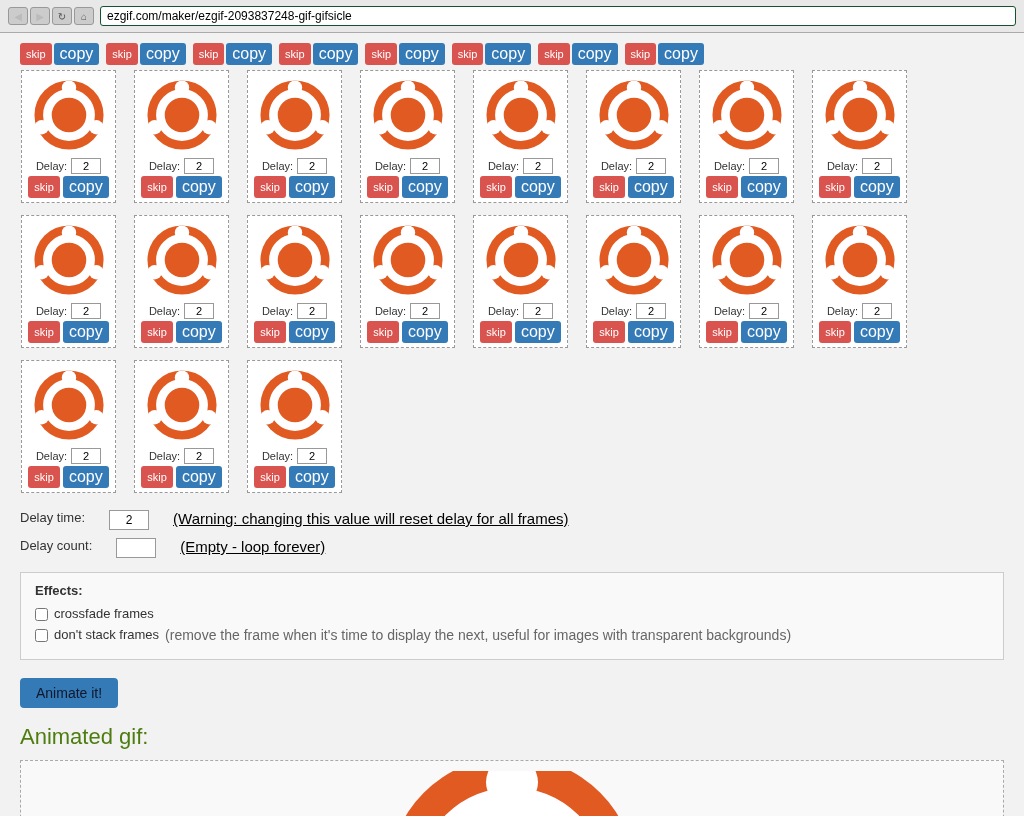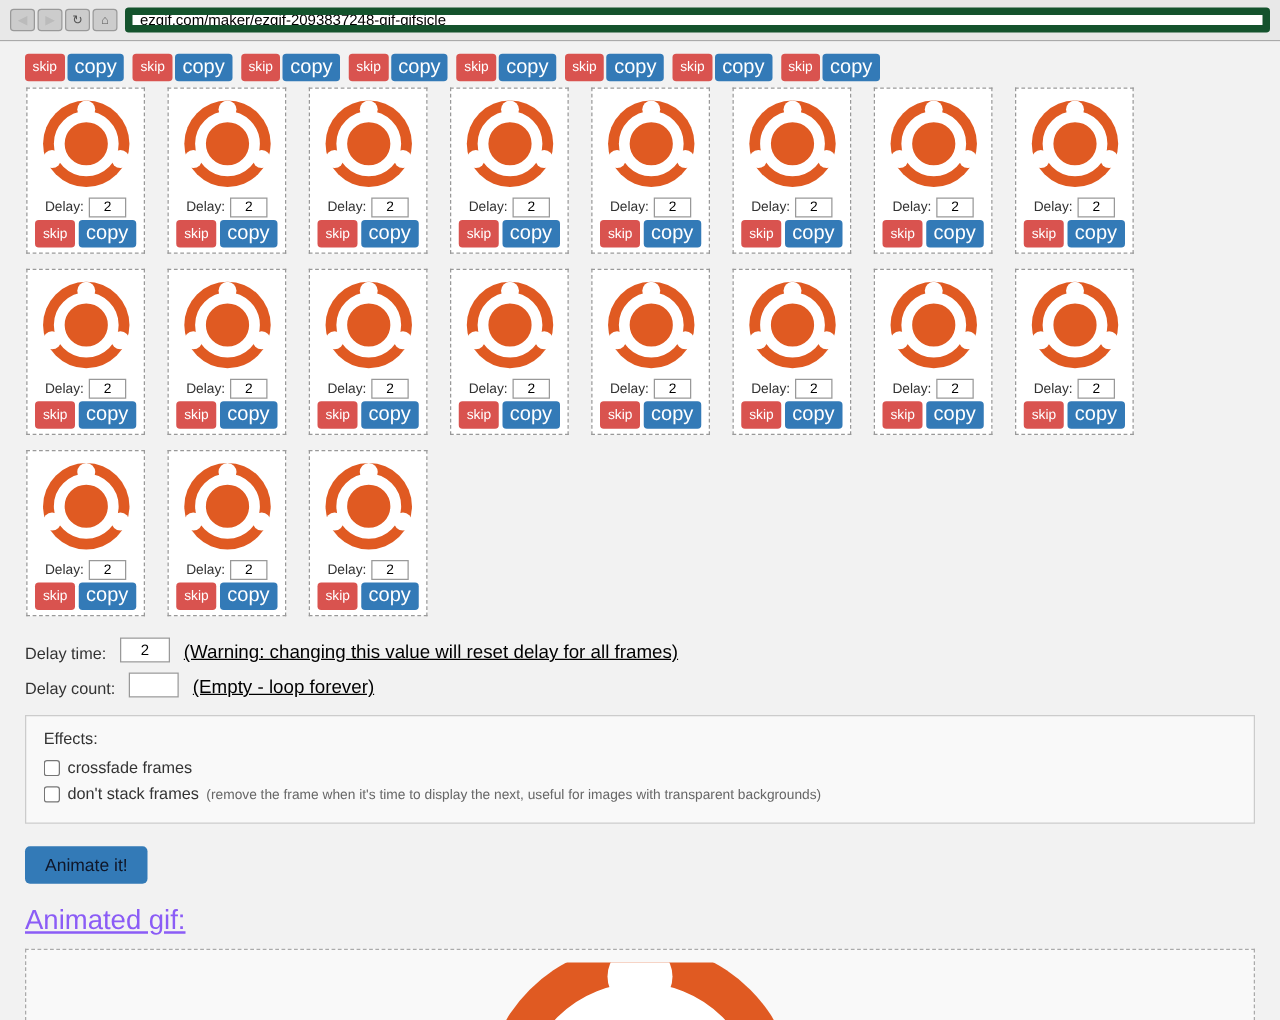--- a/index.html
+++ b/index.html
@@ -32,21 +32,21 @@
       cursor: pointer;
       display: flex;
       align-items: center;
       justify-content: center;
       color: #555;
     }
     .nav-btn.disabled { color: #bbb; }
     .address-bar {
       flex: 1;
       background: white;
-      border: 6px solid #14532d;
+      border: 1px solid #14532d;
       border-radius: 3px;
       padding: 2px 6px;
       font-size: 12px;
       height: 20px;
       line-height: 16px;
     }
 
     .page-content {
       background: #f2f2f2;
       min-height: 780px;
@@ -140,22 +140,22 @@
       gap: 2px;
       margin-right: 6px;
     }
 
     .settings-area {
       margin-top: 16px;
     }
 
     .setting-row {
       display: flex;
-      align-items: flex-end;
-      gap: 11px;
+      align-items: flex-start;
+      gap: 24px;
       margin-bottom: 8px;
     }
 
     .setting-label {
       font-size: 13px;
       color: #333;
     }
 
     .setting-input {
       width: 40px;
@@ -176,59 +176,58 @@
     .effects-box {
       border: 1px solid #ccc;
       background: #f9f9f9;
       padding: 10px 14px;
       margin-top: 14px;
       margin-bottom: 14px;
     }
 
     .effects-title {
       font-size: 13px;
-      font-weight: normal;
+      font-weight: bold;
       margin-bottom: 8px;
     }
 
     .effect-row {
       display: flex;
-      align-items: flex-end;
+      align-items: flex-start;
       gap: 6px;
       margin-bottom: 6px;
       font-size: 13px;
     }
 
     .effect-row input[type="checkbox"] {
       margin-top: 2px;
     }
 
     .effect-note {
-      font-size: 11px;
+      font-size: 14px;
       color: #666;
     }
 
     .animate-btn {
       background: #337ab7;
       color: #0f172a;
       border: none;
       border-radius: 4px;
       padding: 7px 16px;
       font-size: 14px;
       cursor: pointer;
       margin-top: 4px;
       margin-bottom: 16px;
     }
 
     .animated-gif-title {
       font-size: 22px;
       font-weight: normal;
-      color: #8b5cf6;
+      color: #4d7c0f;
       margin-bottom: 10px;
-      text-decoration: underline;
     }
 
     .gif-preview-box {
       border: 1px dashed #aaa;
       background: #f9f9f9;
       padding: 10px;
       min-height: 120px;
       display: flex;
       align-items: center;
       justify-content: center;

